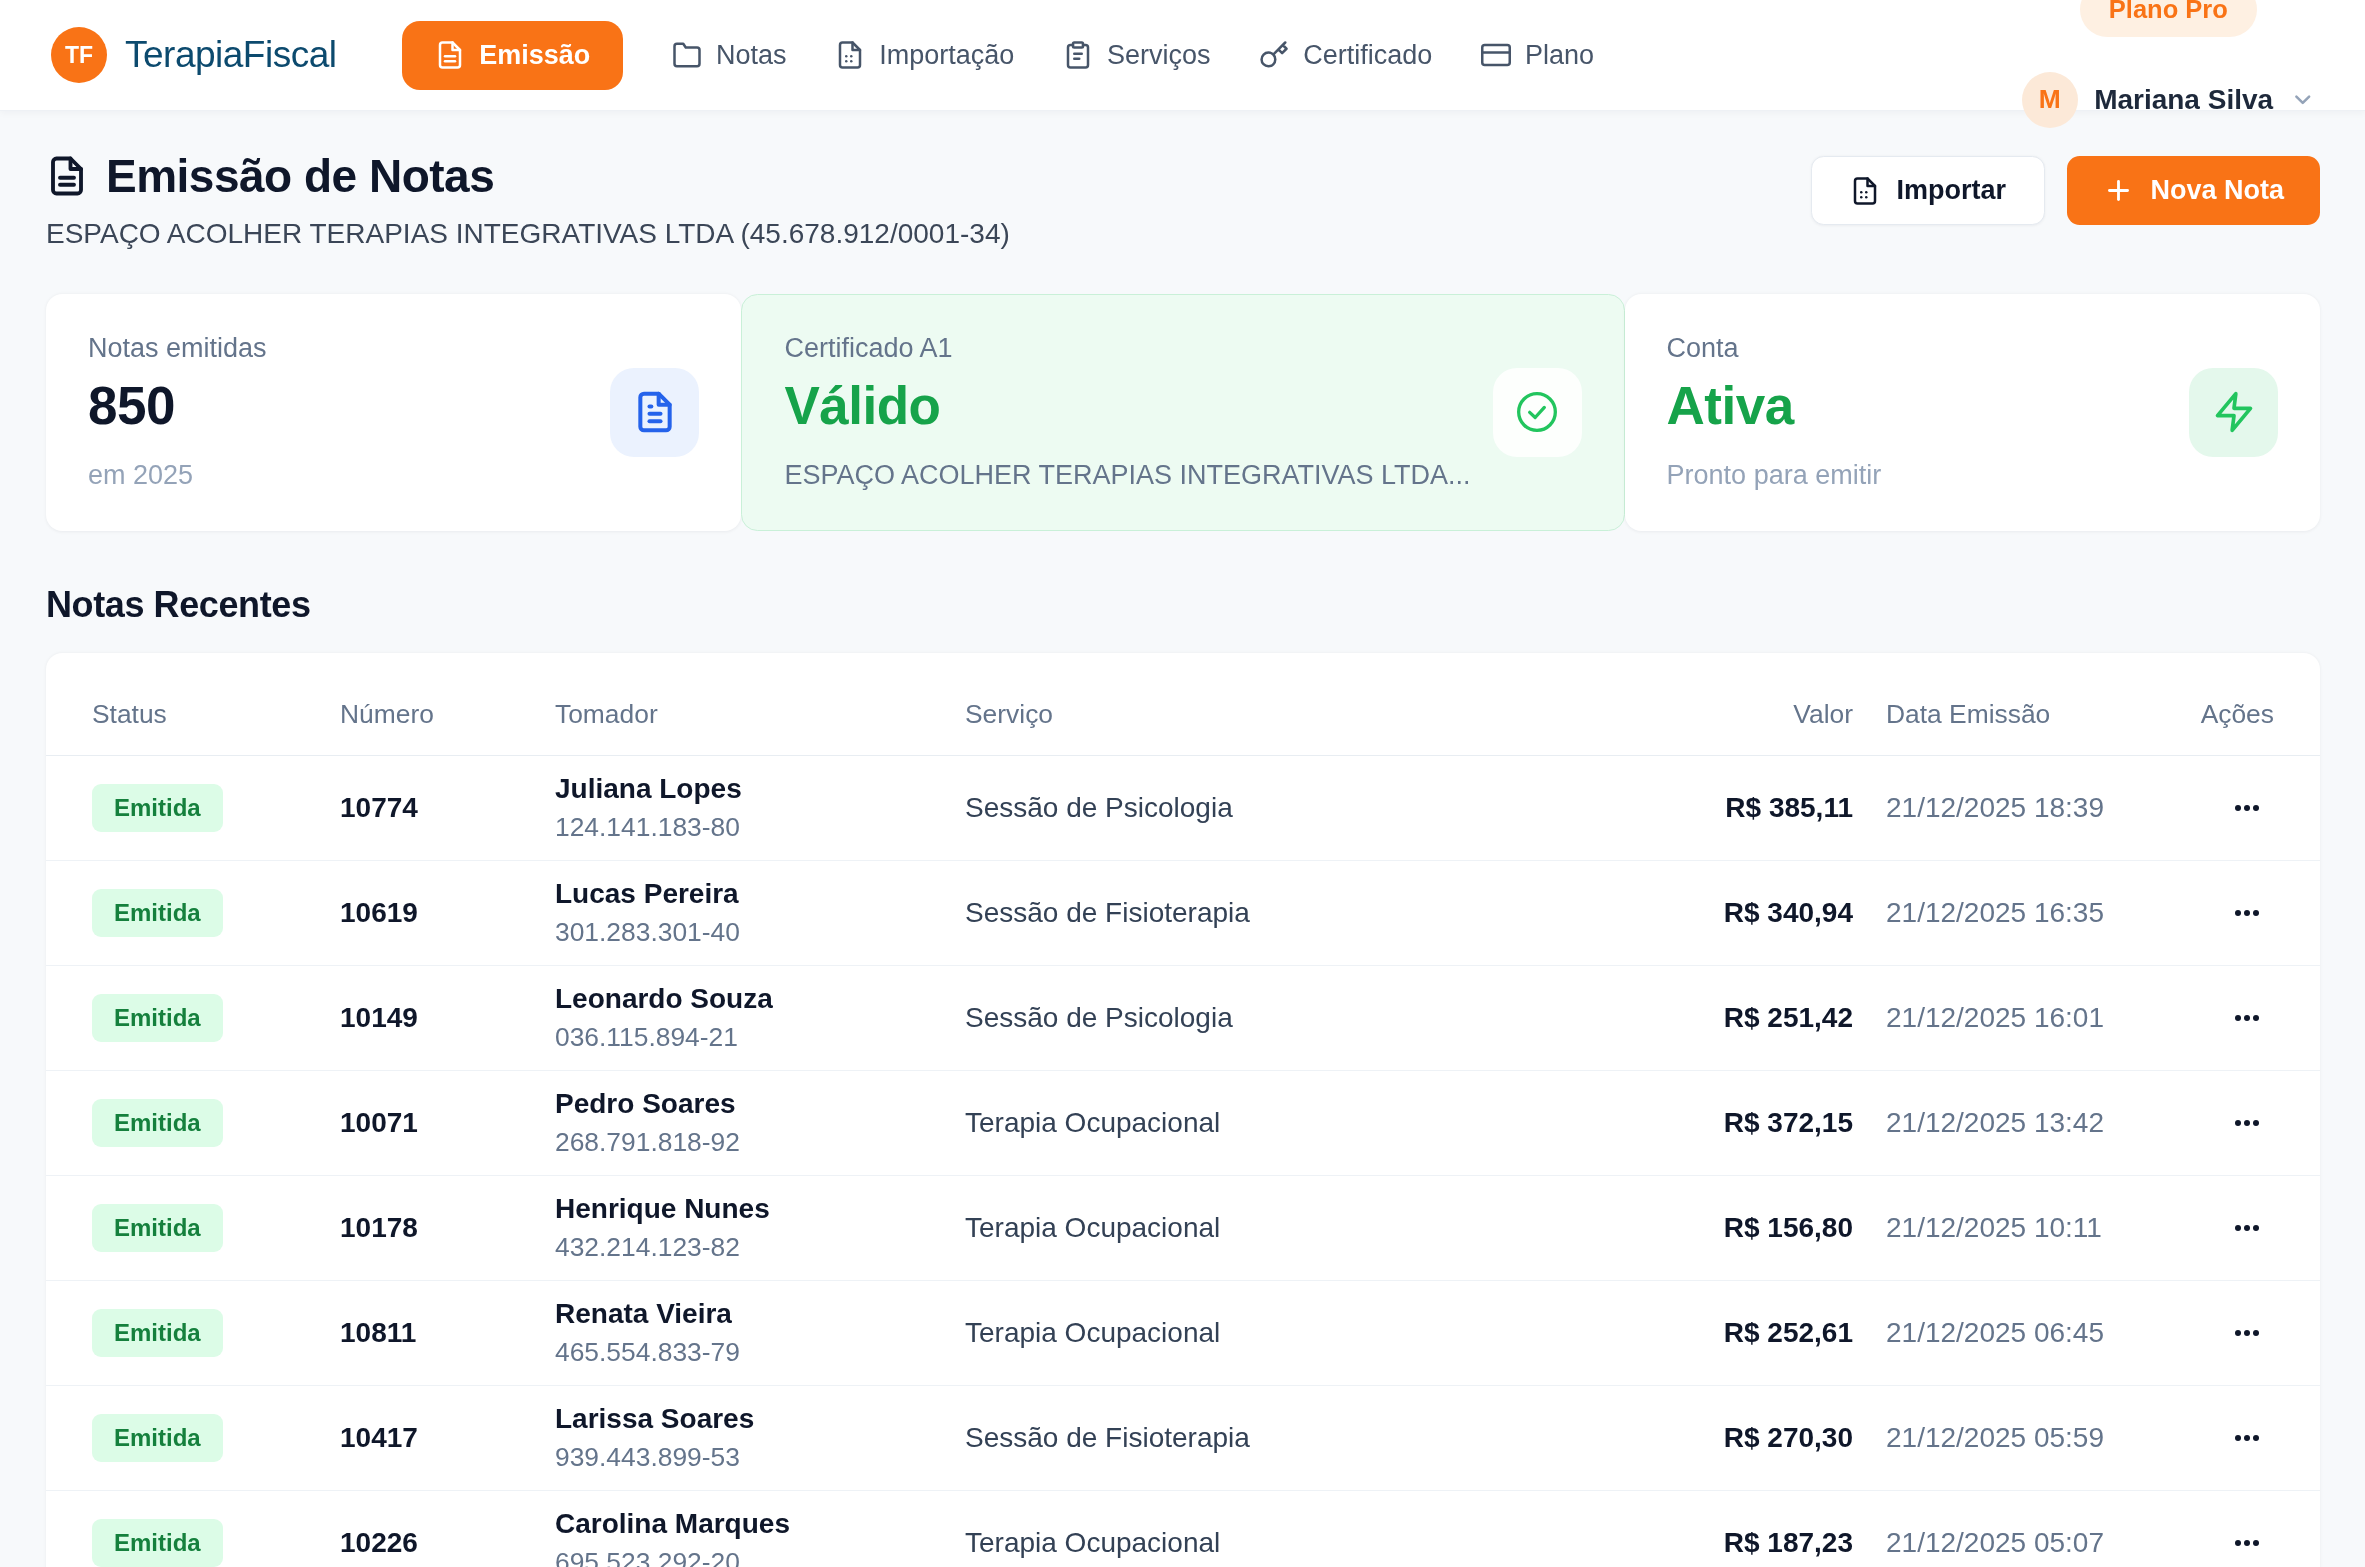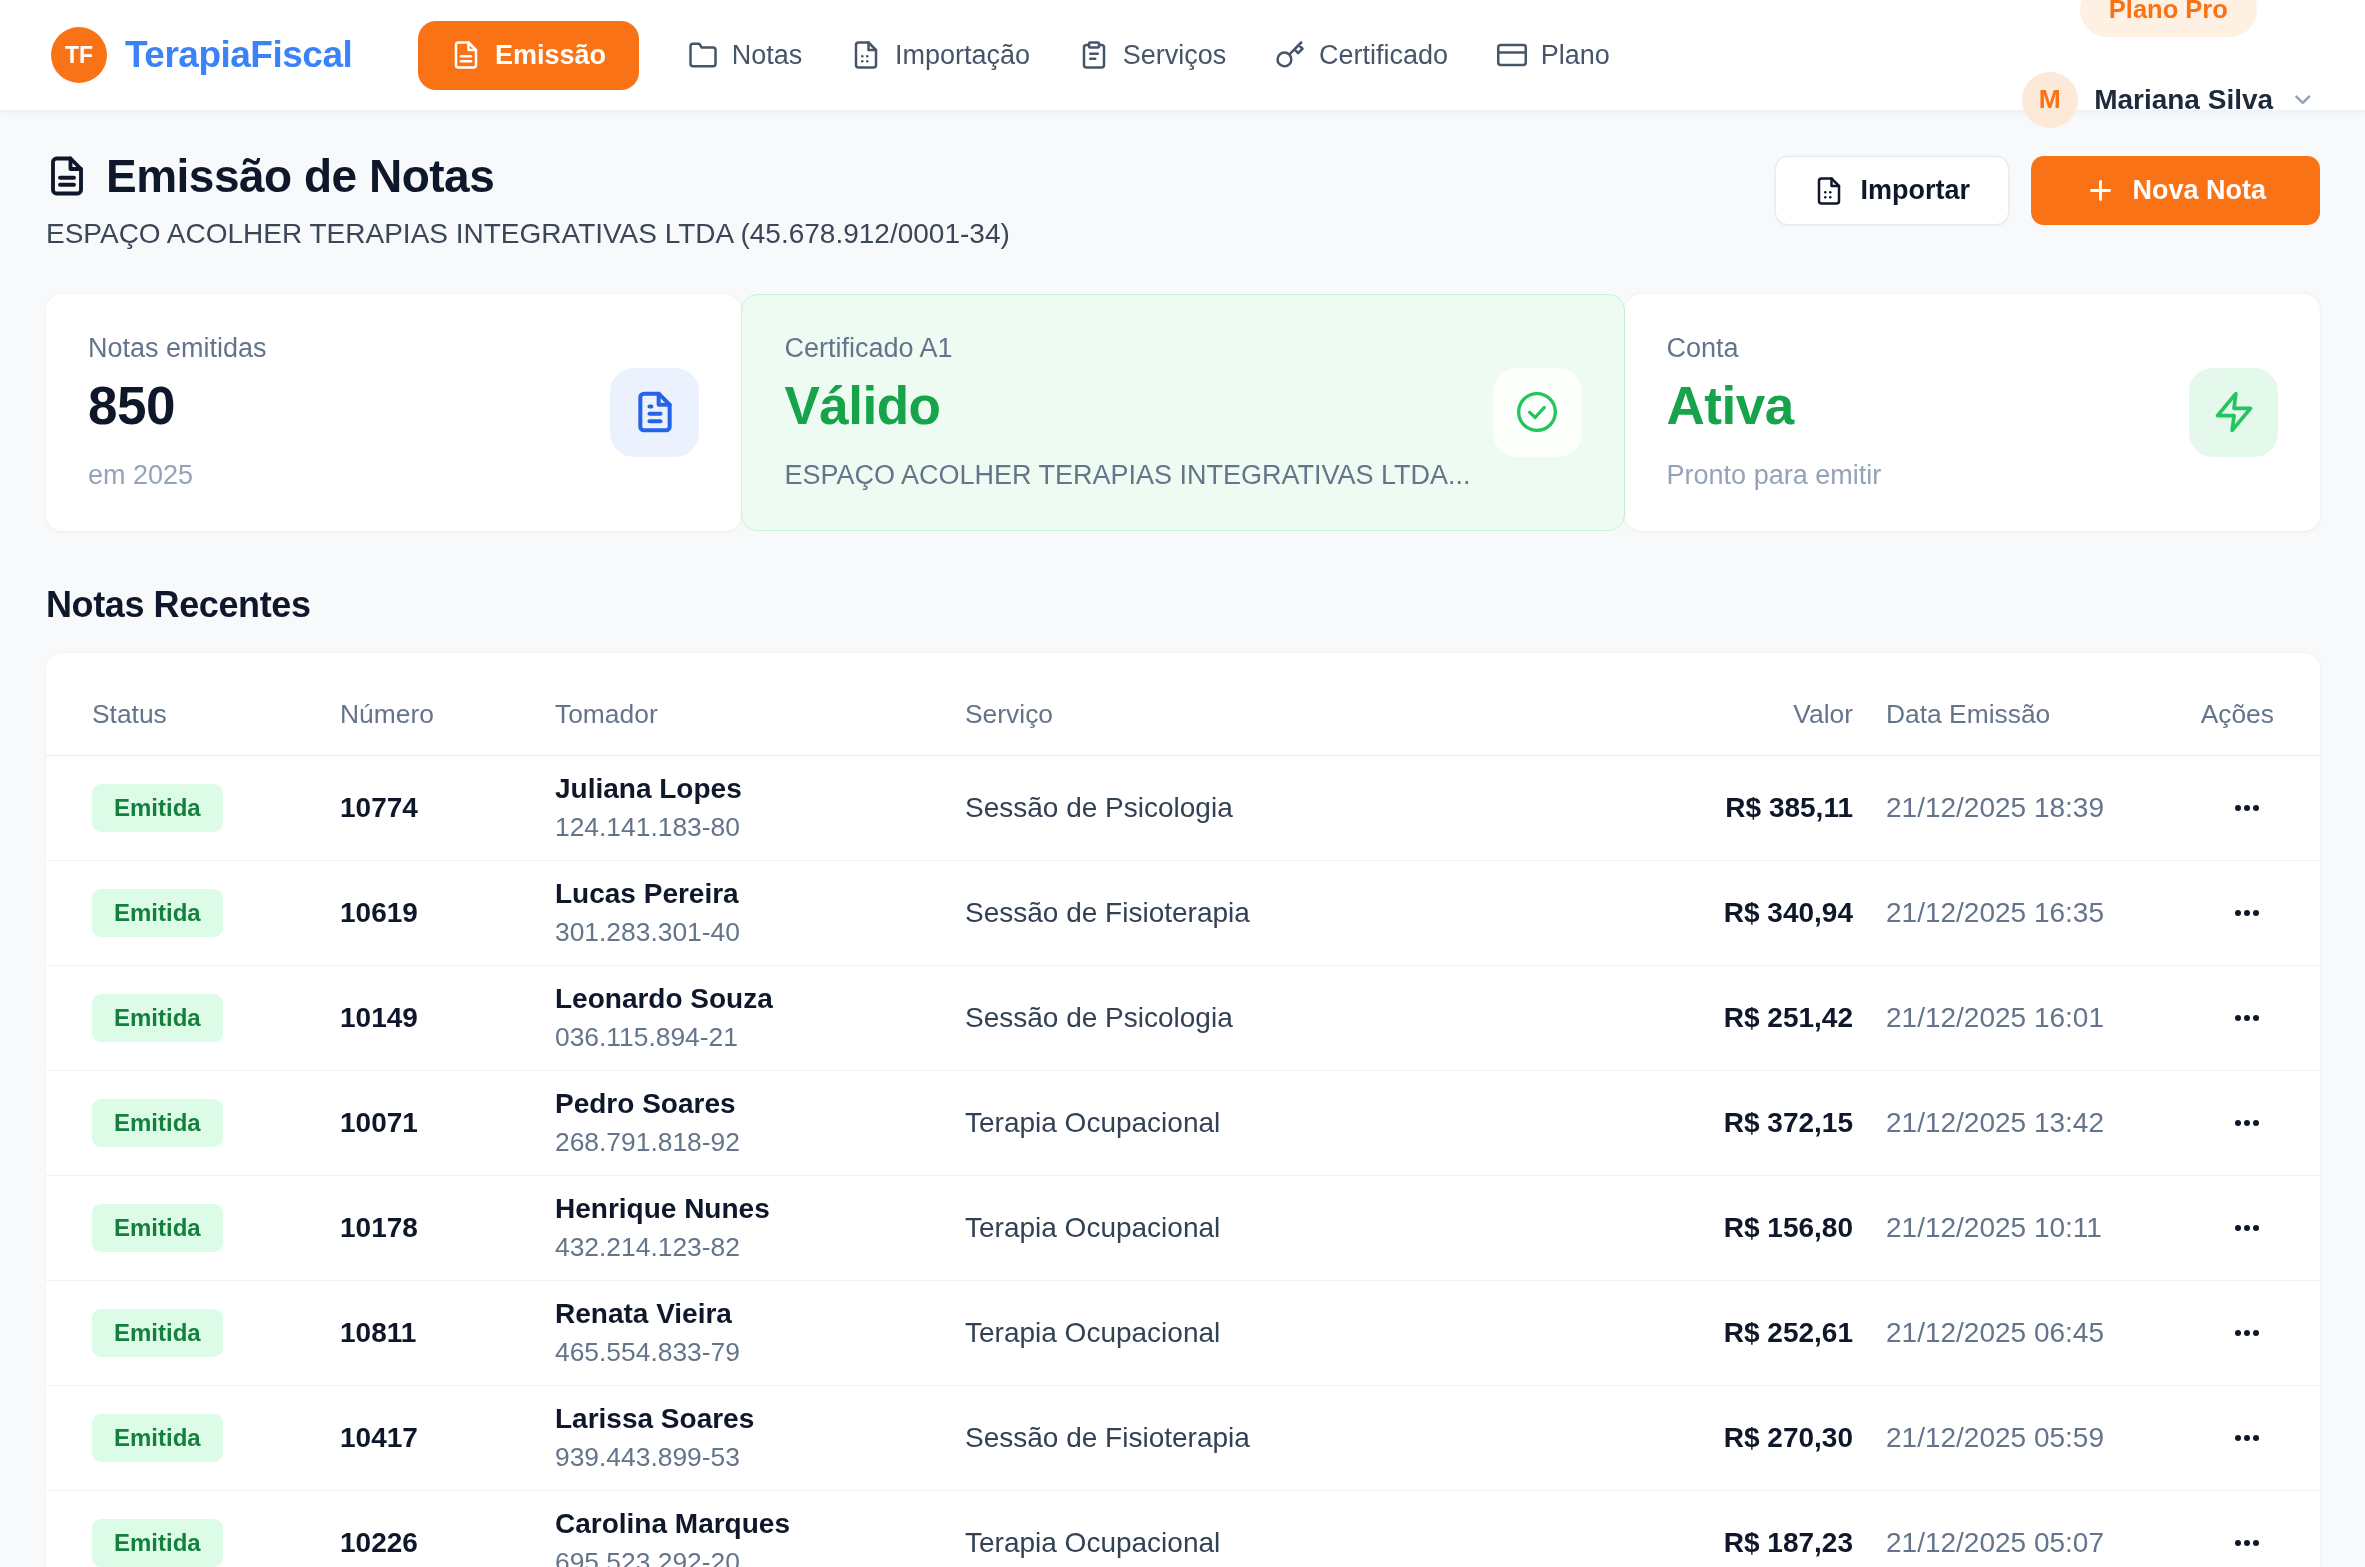--- a/index.html
+++ b/index.html
@@ -19,21 +19,21 @@
     display:flex; align-items:center;
     padding:0 51px;
   }
   .brand { display:flex; align-items:center; gap:18px; }
   .brand-logo {
     width:56px; height:56px; border-radius:50%;
     background:#F97316; color:#fff;
     display:flex; align-items:center; justify-content:center;
     font-size:23px; font-weight:700;
   }
-  .brand-name { font-size:37px; font-weight:700; color:#3b82f6; letter-spacing:-0.5px; }
+  .brand-name { font-size:37px; font-weight:400; color:#0c4a6e; letter-spacing:-0.5px; }
 
   .nav-links { display:flex; align-items:center; gap:49px; margin-left:66px; }
   .nav-item {
     display:flex; align-items:center; gap:13.7px;
     font-size:27px; color:#475569;
     background:none; border:none; cursor:pointer;
     font-family:inherit;
   }
   .nav-item svg { width:30px; height:30px; }
   .nav-item.active {
@@ -69,21 +69,21 @@
   .head-actions { display:flex; gap:22px; margin-top:7.3px; }
   .btn { display:flex; align-items:center; gap:16.4px; font-family:inherit; cursor:pointer; font-size:27px; border-radius:12.7px; }
   .btn-import {
     background:#fff; border:1.8px solid #E5EAF0; color:#0F172A;
     font-weight:700; padding:18px 38px;
     box-shadow:0 0.9px 2.7px rgba(15,23,42,.05);
   }
   .btn-import svg { width:30px; height:30px; }
   .btn-new {
     background:#F97316; border:none; color:#fff;
-    font-weight:700; padding:18px 54px;
+    font-weight:700; padding:18px 36px;
   }
   .btn-new svg { width:31px; height:31px; }
 
   
   .stats { display:grid; grid-template-columns:repeat(3,1fr); margin-top:44px; }
   .card {
     background:#fff; border-radius:16.4px; padding:38px 42px;
     box-shadow:0 0.9px 3.6px rgba(15,23,42,.06);
     display:flex; justify-content:space-between; align-items:center;
     min-height:237px;

